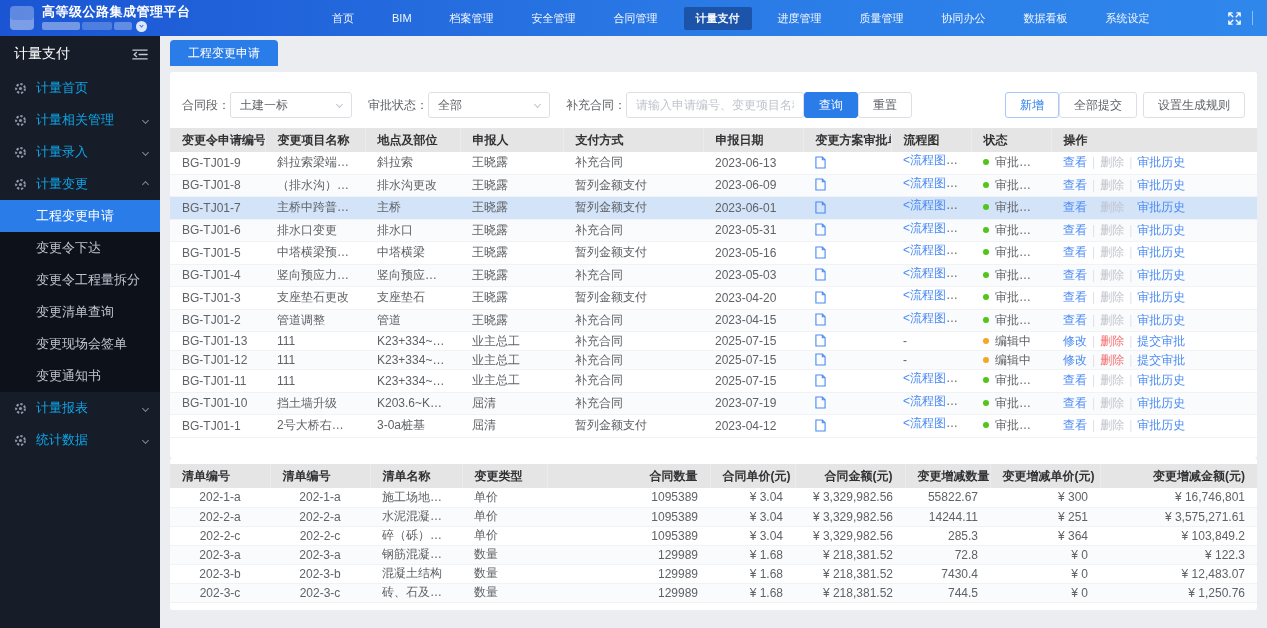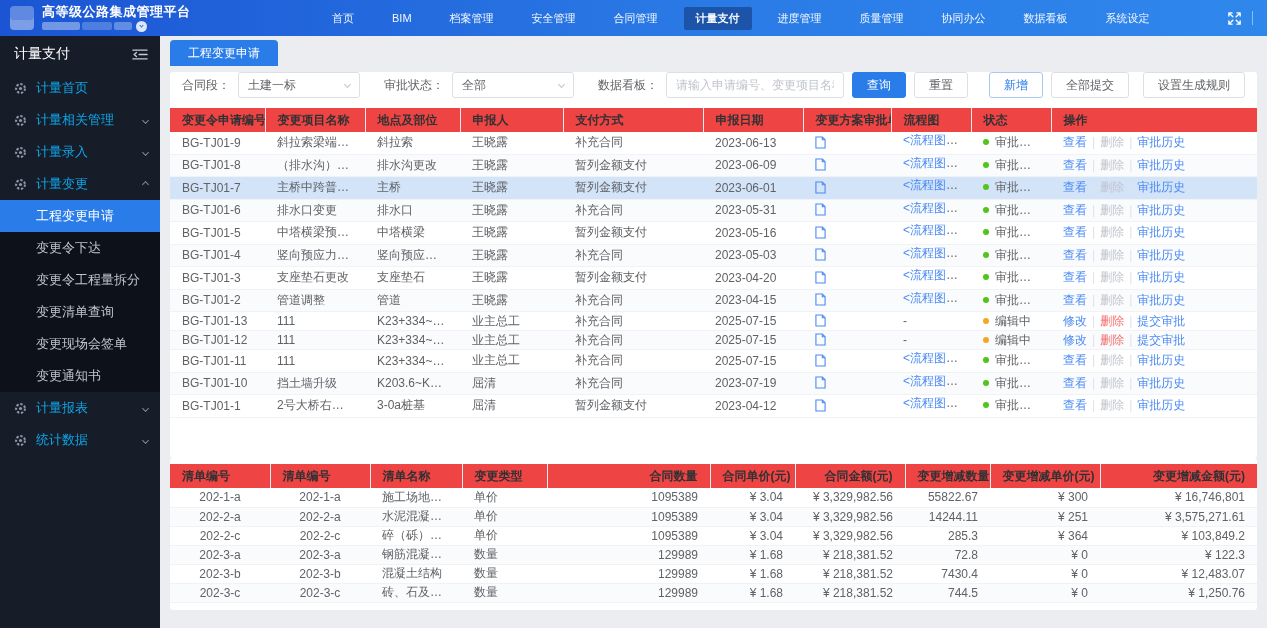--- a/index.html
+++ b/index.html
@@ -53,38 +53,38 @@
   
   .content { flex:1; min-width:0; display:flex; flex-direction:column; padding:0 10px; background:#ebedf0; }
   .tabbar { height:30px; flex:0 0 30px; display:flex; align-items:flex-end; }
   .tab { background:#2a7ce9; color:#fff; font-size:12px; height:26px; line-height:26px;
     padding:0 18px; border-radius:4px 4px 0 0; cursor:pointer; }
   .card { background:#fff; border-radius:3px; }
   .main-card { margin-top:6px; height:386px; flex:0 0 386px; overflow:hidden; }
   .detail-card { margin-top:0; height:152px; flex:0 0 152px; overflow:hidden; padding-top:6px; }
 
   
-  .filters { display:flex; align-items:center; gap:8px; padding:0 12px 10px; font-size:12px; color:#606266; }
+  .filters { display:flex; align-items:center; gap:0; padding:20px 12px 10px; font-size:12px; color:#606266; }
   .f-label { white-space:nowrap; }
   .select { width:122px; height:26px; border:1px solid #dcdfe6; border-radius:3px; background:#fff;
     display:inline-flex; align-items:center; justify-content:space-between; padding:0 9px;
     color:#606266; cursor:pointer; flex:0 0 auto; }
   .select .chev { color:#c0c4cc; margin-top:-2px; }
   .txt-input { width:178px; height:26px; border:1px solid #dcdfe6; border-radius:3px; font-size:12px;
     padding:0 9px; color:#606266; outline:none; font-family:inherit; }
   .txt-input::placeholder { color:#c0c4cc; }
   .btn { height:26px; padding:0 14px; font-size:12px; border:1px solid #dcdfe6; background:#fff;
     color:#606266; border-radius:3px; cursor:pointer; white-space:nowrap; font-family:inherit; }
   .btn.primary { background:#2a7ce9; border-color:#2a7ce9; color:#fff; }
   .btn.outline-primary { color:#2a7ce9; border-color:#a7c9f6; }
   .spacer { flex:1; }
 
   
   table.grid { width:100%; border-collapse:collapse; table-layout:fixed; font-size:12px; color:#606266; }
-  .grid th { background:#ef4444; color:#303133; font-weight:bold; text-align:left; height:24px;
+  .grid th { background:#e5e5e5; color:#303133; font-weight:bold; text-align:left; height:24px;
     padding:0 12px; border-right:1px solid #e9ecf0; white-space:nowrap; overflow:hidden; }
   .grid th:last-child { border-right:none; }
   .grid td { height:19px; padding:0 12px; border-bottom:1px solid #f0f2f5; white-space:nowrap;
     overflow:hidden; text-overflow:ellipsis; }
   .grid tr.even td { background:#fafbfc; }
   .grid tr.selected td { background:#d3e3f8; }
   .grid th.num, .grid td.num { text-align:right; }
   .grid td.ctr { text-align:center; }
   .lnk { color:#4a8af4; cursor:pointer; }
   .lnk.disabled { color:#c0c4cc; cursor:default; }
@@ -240,21 +240,21 @@
           <span class="f-label">合同段：</span>
           <div class="select">
             <span>土建一标</span>
             <span class="chev"></span>
           </div>
           <span class="f-label" style="margin-left:16px;">审批状态：</span>
           <div class="select">
             <span>全部</span>
             <span class="chev"></span>
           </div>
-          <span class="f-label" style="margin-left:16px;">数据看板：</span>
+          <span class="f-label" style="margin-left:16px;">补充合同：</span>
           <input class="txt-input" type="text" placeholder="请输入申请编号、变更项目名称" style="">
           <button class="btn primary">查询</button>
           <button class="btn">重置</button>
           <div class="spacer"></div>
           <button class="btn outline-primary">新增</button>
           <button class="btn" style="margin-left:0;">全部提交</button>
           <button class="btn" style="margin-left:6px;">设置生成规则</button>
         </div>
         <table class="grid" id="main-table">
             <colgroup>

